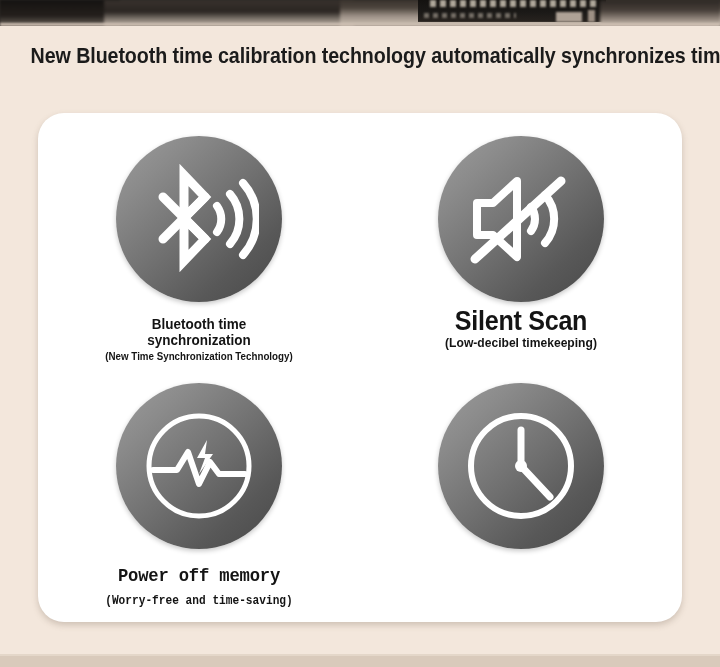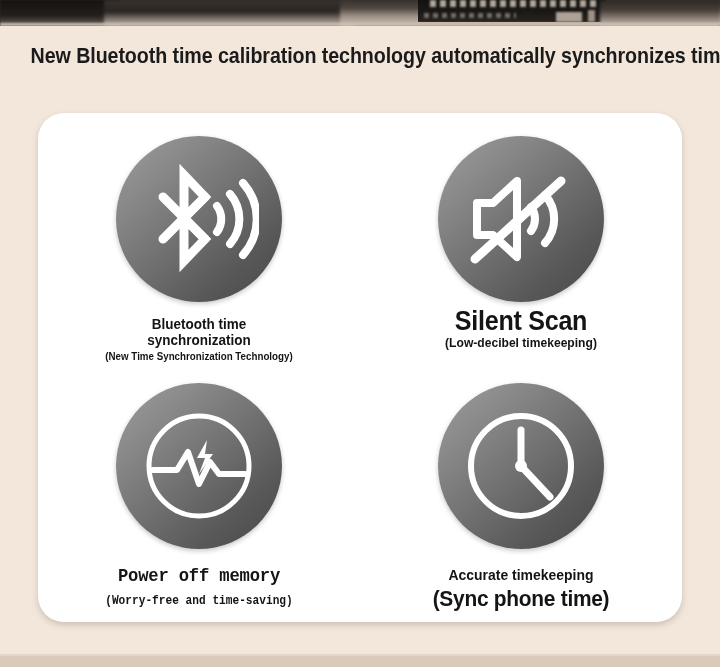--- a/index.html
+++ b/index.html
@@ -252,23 +252,19 @@
 
     <div class="feature-cell row2 c4">
       <div class="icon-circle">
         <svg width="132" height="132" viewBox="0 0 132 132" aria-hidden="true">
           <circle cx="66" cy="66" r="50" fill="none" stroke="#ffffff" stroke-width="6"></circle>
           <path d="M66 66 L66 30" fill="none" stroke="#ffffff" stroke-width="7" stroke-linecap="round"></path>
           <path d="M66 66 L95 97" fill="none" stroke="#ffffff" stroke-width="7" stroke-linecap="round"></path>
           <circle cx="66" cy="66" r="6" fill="#ffffff"></circle>
         </svg>
       </div>
-      <div class="caption">
-        <div class="cap-main">Accurate timekeeping</div>
-        <div class="cap-sub">(Sync phone time)</div>
-      </div>
     </div>
 
   </div>
 </div>
 
 <div id="page-bottom-line"></div>
 <div id="page-bottom-edge"></div>
 
 </body></html>

